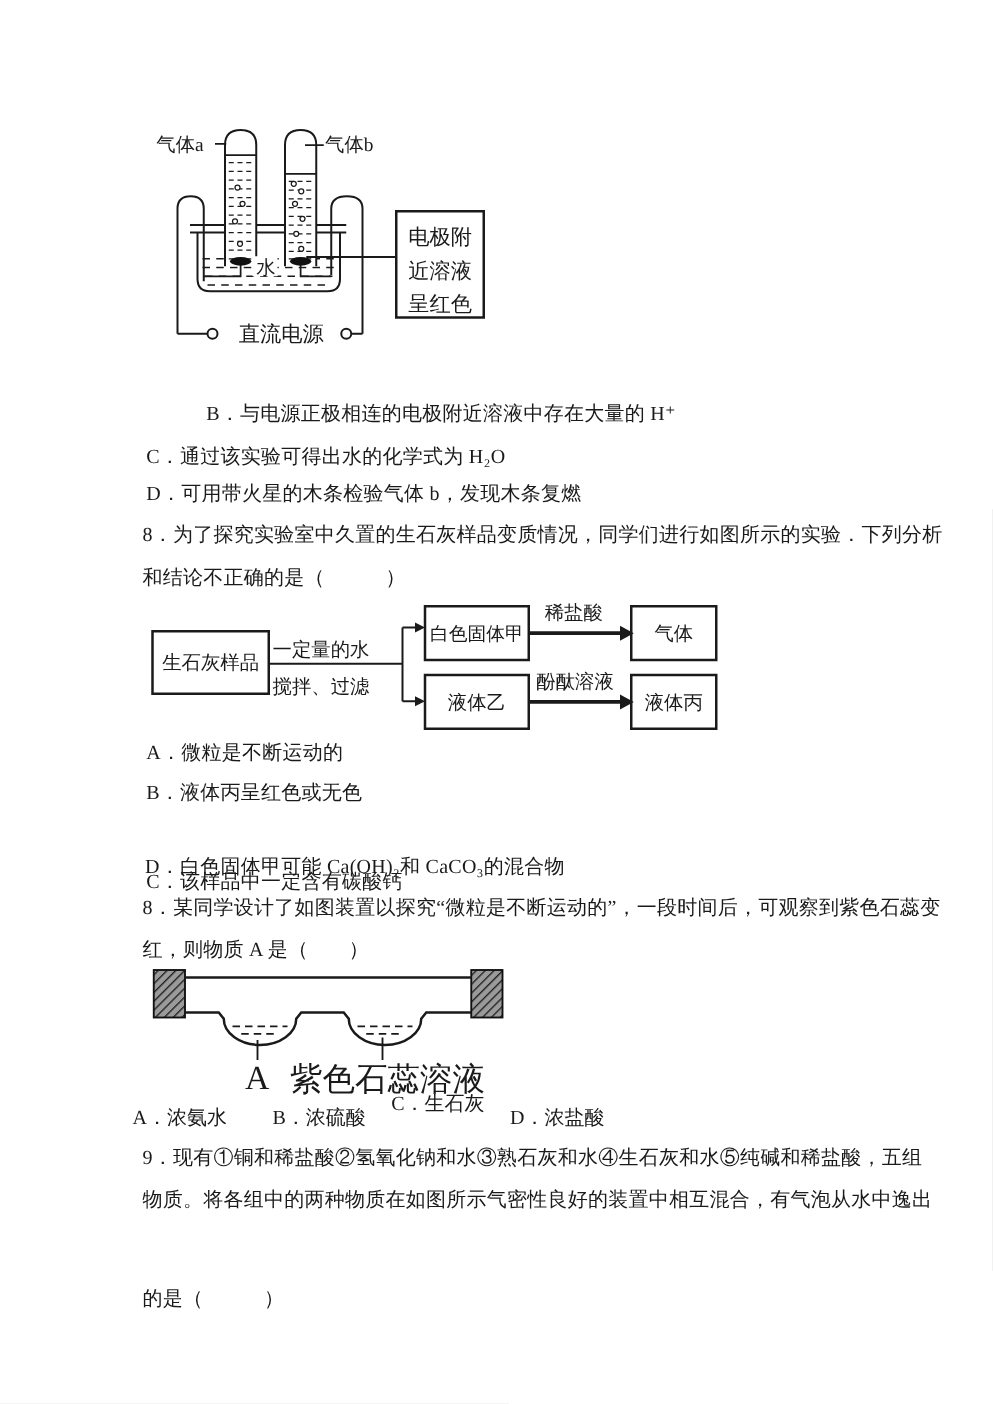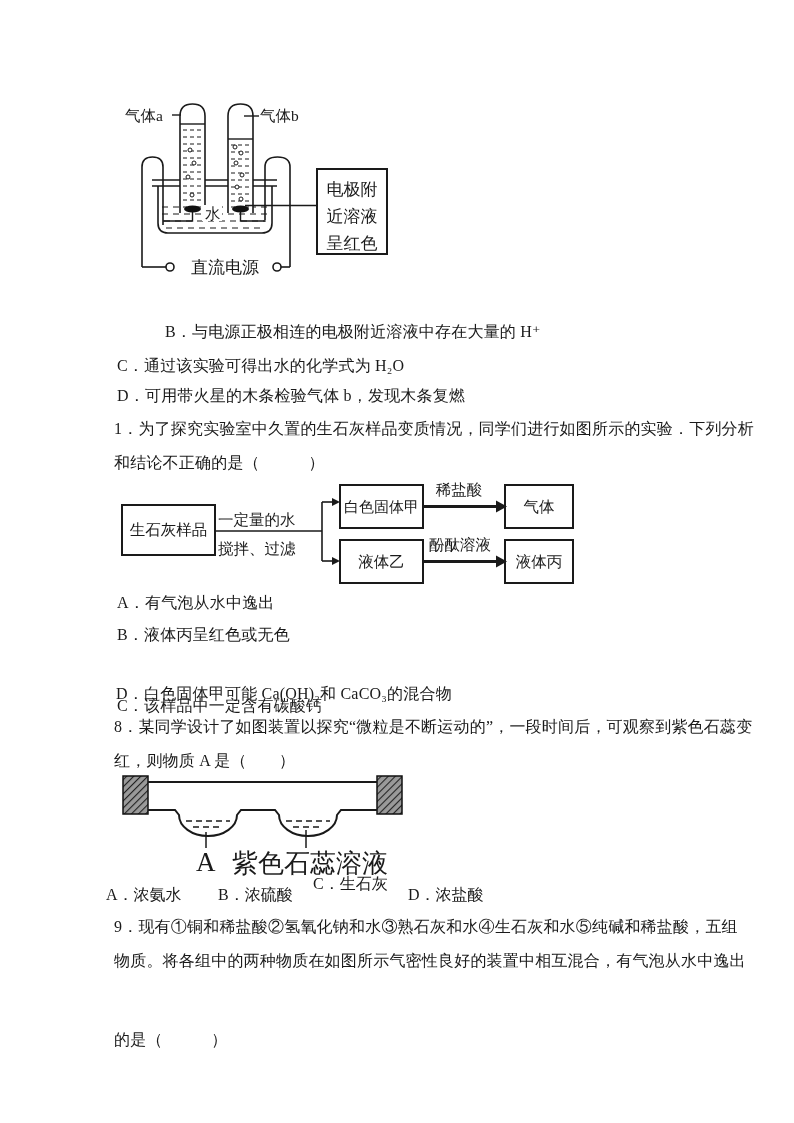--- a/index.html
+++ b/index.html
@@ -124,21 +124,21 @@
     <text x="232" y="127" font-size="17" text-anchor="middle">近溶液</text>
     <text x="232" y="154" font-size="17" text-anchor="middle">呈红色</text>
 
     <text x="105" y="178" font-size="17" text-anchor="middle">直流电源</text>
   </svg>
 
   <div class="tl" style="left:117px;top:322px;margin-left:48px;">B．与电源正极相连的电极附近溶液中存在大量的 H⁺</div>
   <div class="tl" style="left:117px;top:386px;">D．可用带火星的木条检验气体 b，发现木条复燃</div>
   <div class="tl" style="left:117px;top:356px;">C．通过该实验可得出水的化学式为 H₂O</div>
 
-  <div class="tl" style="left:114px;top:419px;">1．为了探究实验室中久置的生石灰样品变质情况，同学们进行如图所示的实验．下列分析</div>
+  <div class="tl" style="left:114px;top:419px;">8．为了探究实验室中久置的生石灰样品变质情况，同学们进行如图所示的实验．下列分析</div>
   <div class="tl" style="left:114px;top:453px;">和结论不正确的是（　　　）</div>
 
   <svg class="fig" style="left:115px;top:478px;" width="470" height="112" viewBox="0 0 470 112">
     <rect x="7" y="27" width="93" height="50" fill="none" stroke="#1a1a1a" stroke-width="2"></rect>
     <text x="53.5" y="57" font-size="15.5" text-anchor="middle">生石灰样品</text>
 
     <line x1="100" y1="53" x2="207" y2="53" stroke="#1a1a1a" stroke-width="1.6"></line>
     <text x="103" y="47" font-size="15.5">一定量的水</text>
     <text x="103" y="76" font-size="15.5">搅拌、过滤</text>
 
@@ -162,21 +162,21 @@
     <text x="266.5" y="89" font-size="15.5" text-anchor="middle">液体乙</text>
 
     <line x1="308" y1="83.5" x2="381" y2="83.5" stroke="#1a1a1a" stroke-width="3"></line>
     <polygon points="381,77.5 381,89.5 392,83.5" fill="#1a1a1a"></polygon>
     <text x="345" y="72" font-size="15.5" text-anchor="middle">酚酞溶液</text>
 
     <rect x="390" y="62" width="68" height="43" fill="none" stroke="#1a1a1a" stroke-width="2"></rect>
     <text x="424" y="89" font-size="15.5" text-anchor="middle">液体丙</text>
   </svg>
 
-  <div class="tl" style="left:117px;top:593px;">A．有气泡从水中逸出</div>
+  <div class="tl" style="left:117px;top:593px;">A．微粒是不断运动的</div>
   <div class="tl" style="left:117px;top:625px;">B．液体丙呈红色或无色</div>
   <div class="tl" style="left:117px;top:696px;">C．该样品中一定含有碳酸钙</div>
   <div class="tl" style="left:116px;top:684px;text-align:center;">D．白色固体甲可能 Ca(OH)₂和 CaCO₃的混合物</div>
 
   <div class="tl" style="left:114px;top:717px;text-align:center;">8．某同学设计了如图装置以探究“微粒是不断运动的”，一段时间后，可观察到紫色石蕊变</div>
   <div class="tl" style="left:114px;top:751px;">红，则物质 A 是（　　）</div>
 
   <svg class="fig" style="left:118px;top:770px;" width="290" height="112" viewBox="0 0 290 112">
     <defs>
       <pattern id="corkHatch" width="5" height="5" patternUnits="userSpaceOnUse" patternTransform="rotate(45)">

